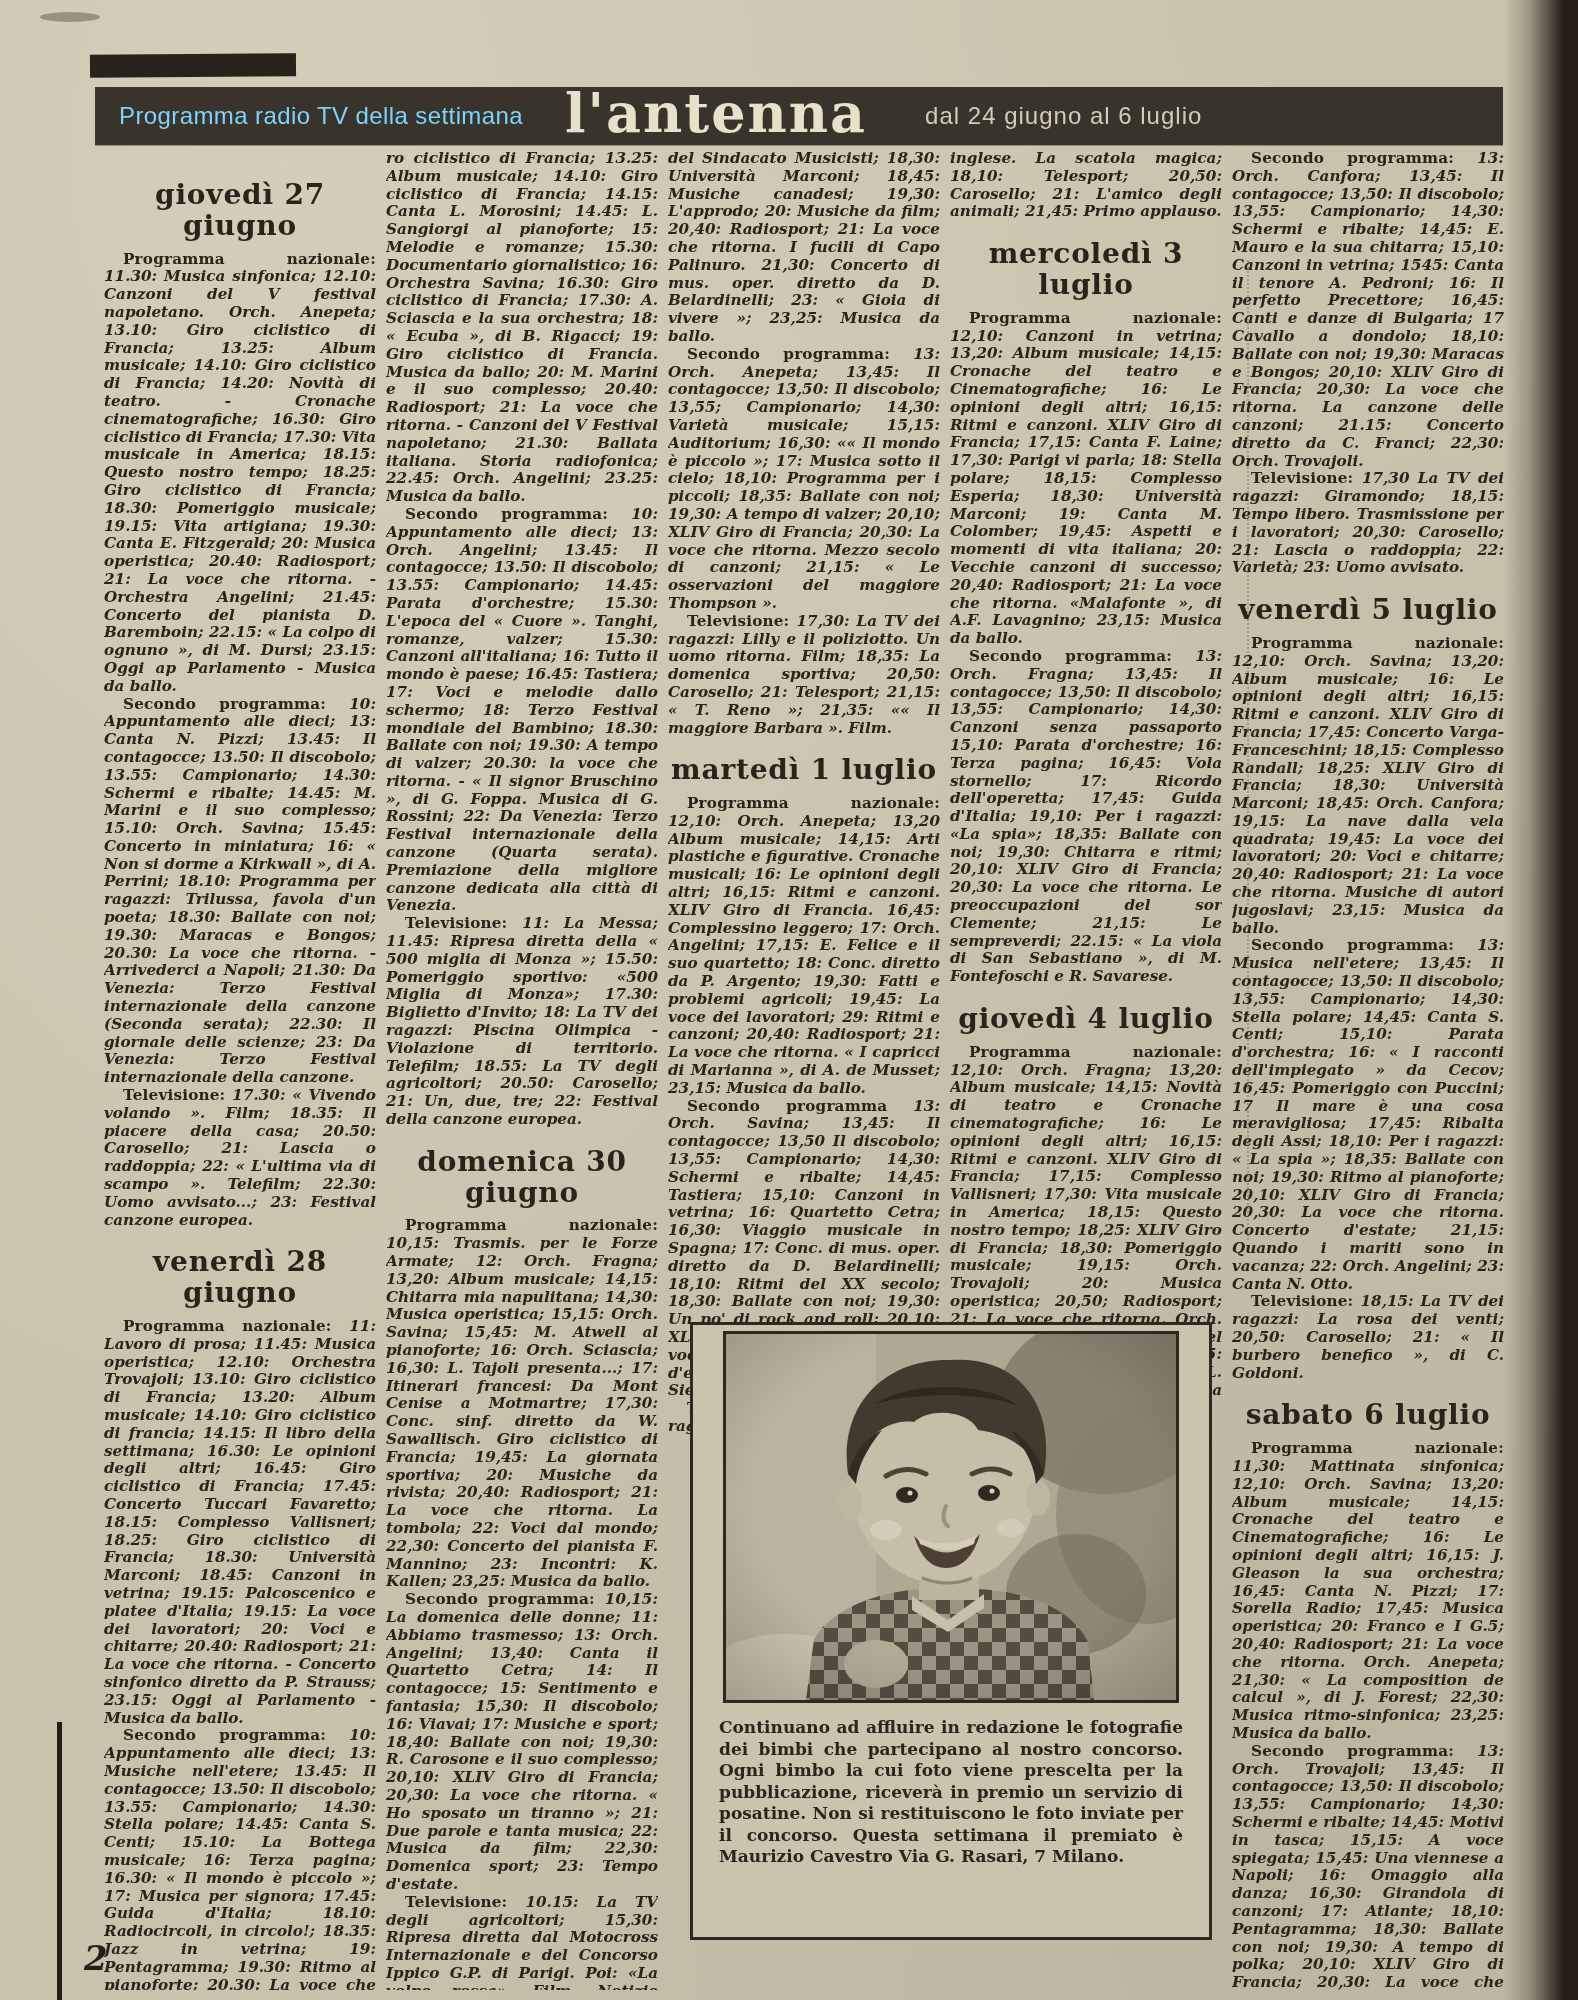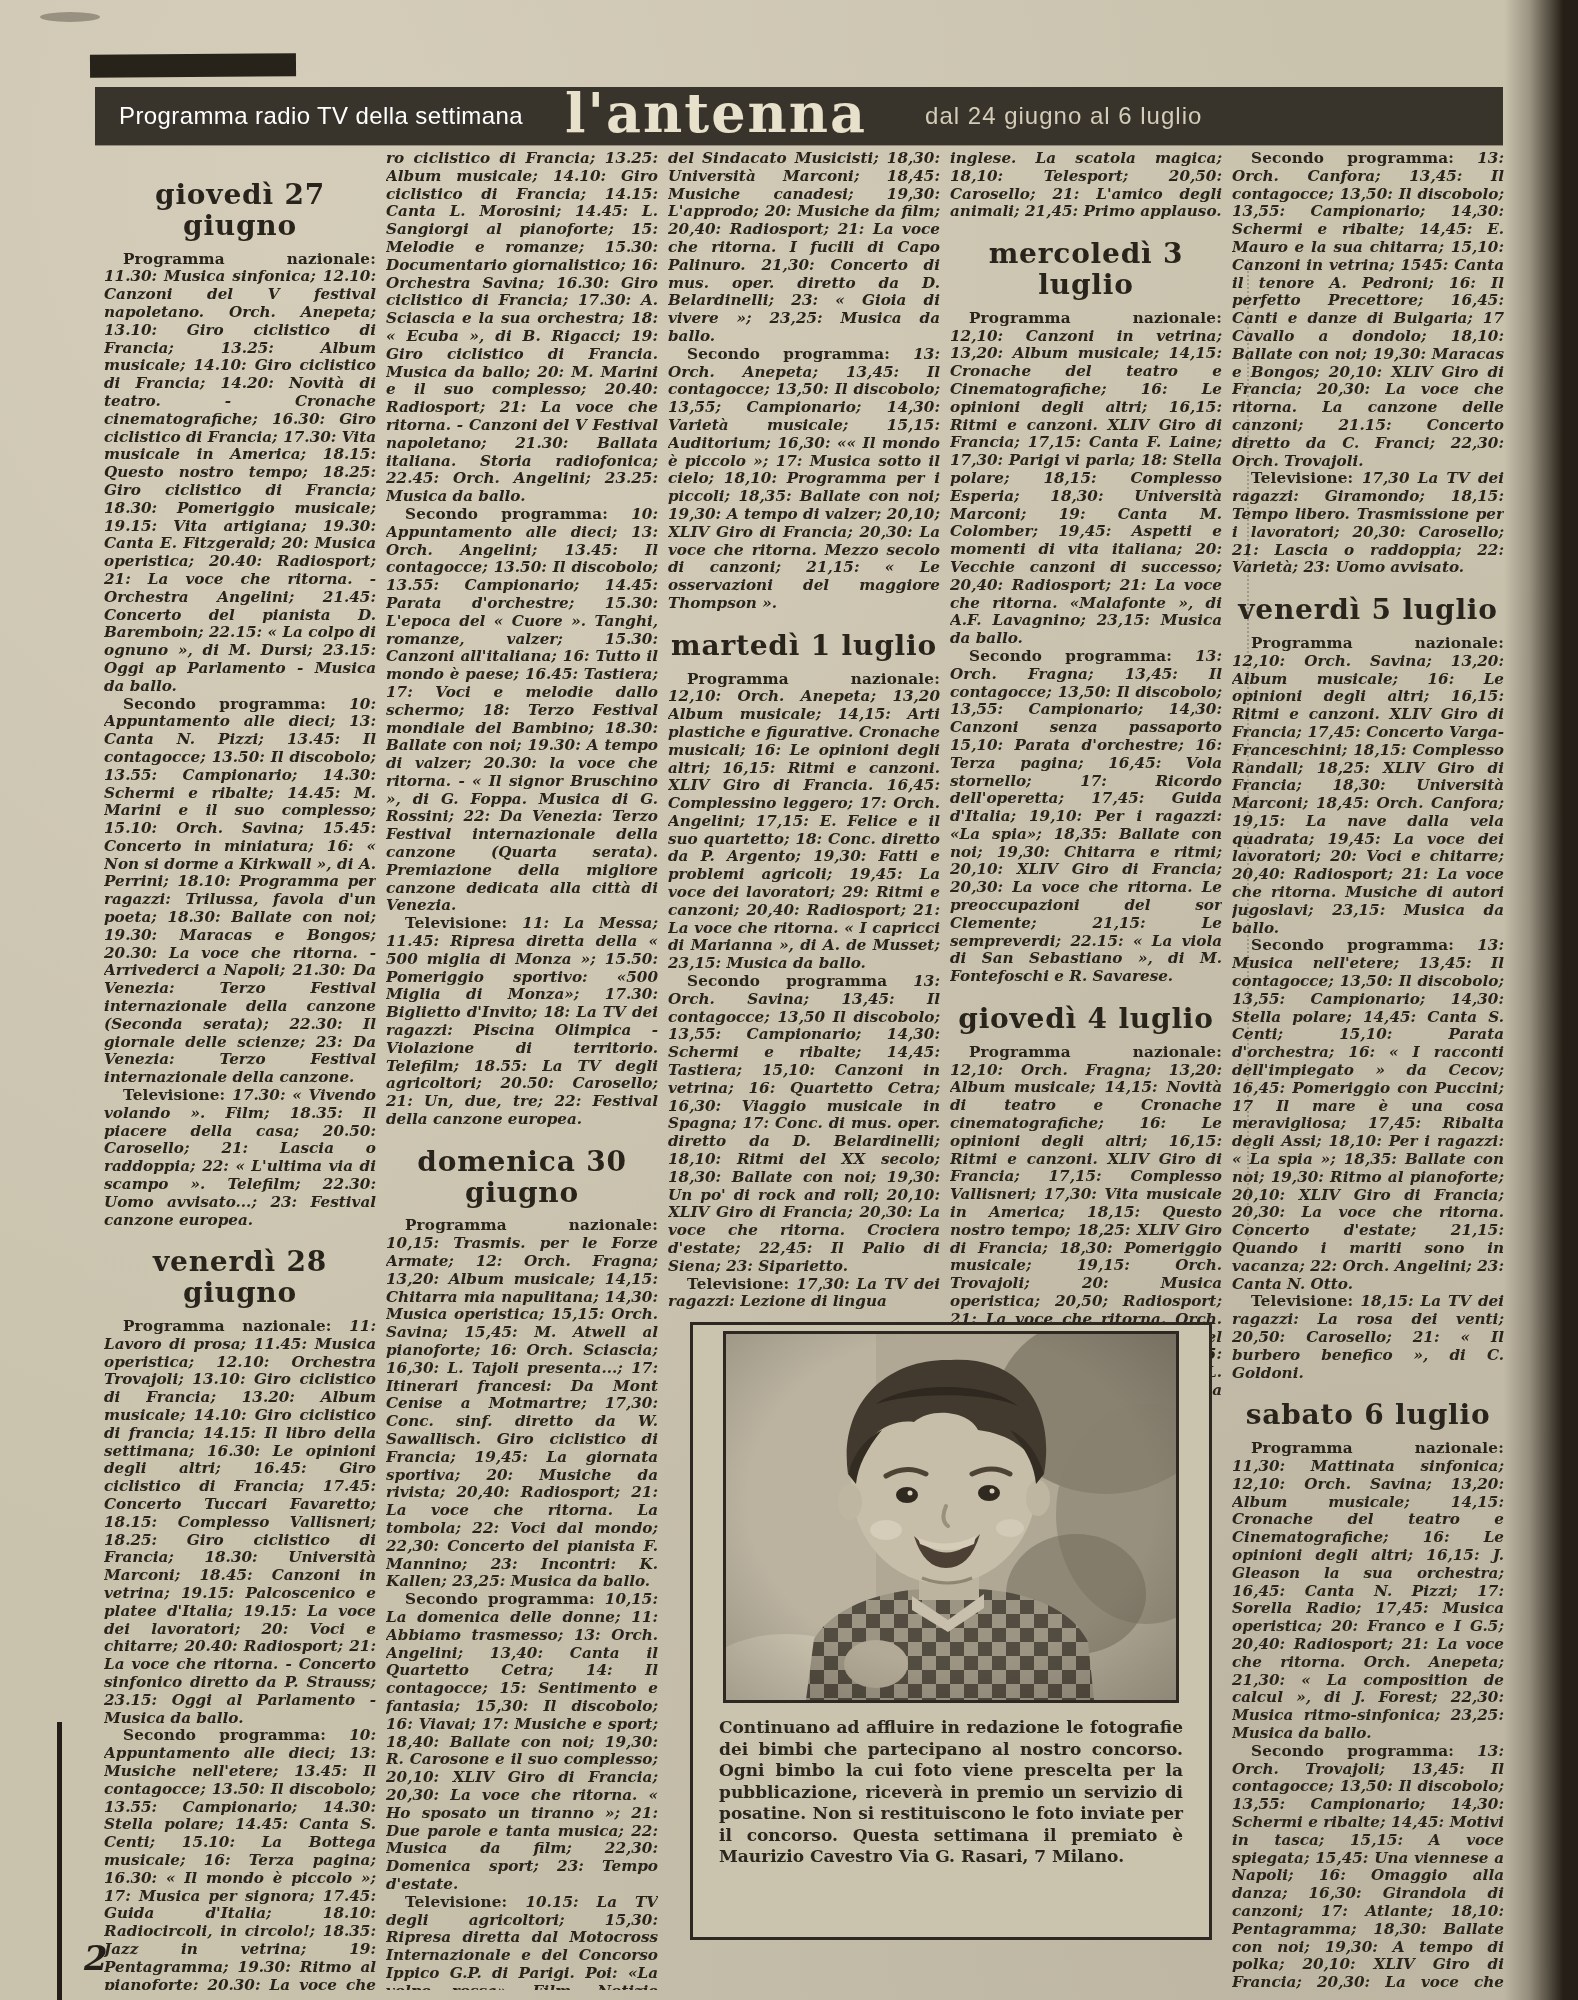--- a/index.html
+++ b/index.html
@@ -17,21 +17,21 @@
   
   .edge-right{position:absolute;right:0;top:0;width:74px;height:100%;
     background:linear-gradient(90deg, rgba(38,32,24,0) 0%, rgba(38,32,24,.28) 34%, #261f17 80%);}
   .artifact-bar{position:absolute;left:90px;top:54px;width:206px;height:23px;background:#27221a;transform:rotate(-.4deg);}
   .edge-left-line{position:absolute;left:57px;top:1722px;width:5px;height:278px;background:#221d16;}
   .corner-smudge{position:absolute;left:40px;top:12px;width:60px;height:10px;background:rgba(45,38,28,.35);border-radius:50%;}
 
   
   .masthead{position:absolute;left:95px;top:87px;width:1408px;height:58px;background:#39342b;
     display:flex;align-items:center;box-shadow:0 1px 0 rgba(0,0,0,.3);}
-  .masthead .mh-left{font-family:"Liberation Sans",sans-serif;font-size:24px;color:#ffffff;margin-left:24px;letter-spacing:.4px;}
+  .masthead .mh-left{font-family:"Liberation Sans",sans-serif;font-size:24px;color:#7dd3fc;margin-left:24px;letter-spacing:.4px;}
   .masthead .mh-brand{font-family:"DejaVu Serif",serif;font-weight:bold;font-size:54px;color:#e7e0ca;
     margin-left:42px;letter-spacing:2px;line-height:1;padding-bottom:6px;}
   .masthead .mh-right{font-family:"Liberation Sans",sans-serif;font-size:24px;color:#d3ccb8;margin-left:58px;letter-spacing:1px;}
 
   
   .columns{position:absolute;left:104px;top:150px;width:1400px;height:1840px;
     display:grid;grid-template-columns:repeat(5,272px);column-gap:10px;z-index:1;}
   .col{overflow:hidden;height:100%;text-align:justify;
     font-style:italic;font-weight:bold;font-size:15.2px;line-height:17.8px;color:#29241b;}
   .para{margin:0;text-indent:1.25em;}
@@ -83,20 +83,21 @@
         <p class="para"><span class="label">Secondo programma: </span>10: Appuntamento alle dieci; 13: Orch. Angelini; 13.45: Il contagocce; 13.50: Il discobolo; 13.55: Campionario; 14.45: Parata d'orchestre; 15.30: L'epoca del « Cuore ». Tanghi, romanze, valzer; 15.30: Canzoni all'italiana; 16: Tutto il mondo è paese; 16.45: Tastiera; 17: Voci e melodie dallo schermo; 18: Terzo Festival mondiale del Bambino; 18.30: Ballate con noi; 19.30: A tempo di valzer; 20.30: la voce che ritorna. - « Il signor Bruschino », di G. Foppa. Musica di G. Rossini; 22: Da Venezia: Terzo Festival internazionale della canzone (Quarta serata). Premiazione della migliore canzone dedicata alla città di Venezia.</p>
         <p class="para"><span class="label">Televisione: </span>11: La Messa; 11.45: Ripresa diretta della « 500 miglia di Monza »; 15.50: Pomeriggio sportivo: «500 Miglia di Monza»; 17.30: Biglietto d'Invito; 18: La TV dei ragazzi: Piscina Olimpica - Violazione di territorio. Telefilm; 18.55: La TV degli agricoltori; 20.50: Carosello; 21: Un, due, tre; 22: Festival della canzone europea.</p>
         <h3 class="day-heading">domenica 30 giugno</h3>
         <p class="para"><span class="label">Programma nazionale: </span>10,15: Trasmis. per le Forze Armate; 12: Orch. Fragna; 13,20: Album musicale; 14,15: Chitarra mia napulitana; 14,30: Musica operistica; 15,15: Orch. Savina; 15,45: M. Atwell al pianoforte; 16: Orch. Sciascia; 16,30: L. Tajoli presenta...; 17: Itinerari francesi: Da Mont Cenise a Motmartre; 17,30: Conc. sinf. diretto da W. Sawallisch. Giro ciclistico di Francia; 19,45: La giornata sportiva; 20: Musiche da rivista; 20,40: Radiosport; 21: La voce che ritorna. La tombola; 22: Voci dal mondo; 22,30: Concerto del pianista F. Mannino; 23: Incontri: K. Kallen; 23,25: Musica da ballo.</p>
         <p class="para"><span class="label">Secondo programma: </span>10,15: La domenica delle donne; 11: Abbiamo trasmesso; 13: Orch. Angelini; 13,40: Canta il Quartetto Cetra; 14: Il contagocce; 15: Sentimento e fantasia; 15,30: Il discobolo; 16: Viavai; 17: Musiche e sport; 18,40: Ballate con noi; 19,30: R. Carosone e il suo complesso; 20,10: XLIV Giro di Francia; 20,30: La voce che ritorna. « Ho sposato un tiranno »; 21: Due parole e tanta musica; 22: Musica da film; 22,30: Domenica sport; 23: Tempo d'estate.</p>
         <p class="para"><span class="label">Televisione: </span>10.15: La TV degli agricoltori; 15,30: Ripresa diretta dal Motocross Internazionale e del Concorso Ippico G.P. di Parigi. Poi: «La volpe rossa». Film. Notizie sportive; 20,50: Carosello; 21: Telematch; 22,05: Invito alla danza; 22,35: « Algeria ». Servizio di E. Altavilla ed E Milano; 22.55: Cineselezione; 23,10: La domenica sportiva.</p>
       </div>
     <div class="col">
         <p class="para cont">del Sindacato Musicisti; 18,30: Università Marconi; 18,45: Musiche canadesi; 19,30: L'approdo; 20: Musiche da film; 20,40: Radiosport; 21: La voce che ritorna. I fucili di Capo Palinuro. 21,30: Concerto di mus. oper. diretto da D. Belardinelli; 23: « Gioia di vivere »; 23,25: Musica da ballo.</p>
         <p class="para"><span class="label">Secondo programma: </span>13: Orch. Anepeta; 13,45: Il contagocce; 13,50: Il discobolo; 13,55; Campionario; 14,30: Varietà musicale; 15,15: Auditorium; 16,30: «« Il mondo è piccolo »; 17: Musica sotto il cielo; 18,10: Programma per i piccoli; 18,35: Ballate con noi; 19,30: A tempo di valzer; 20,10; XLIV Giro di Francia; 20,30: La voce che ritorna. Mezzo secolo di canzoni; 21,15: « Le osservazioni del maggiore Thompson ».</p>
+        <p class="para"><span class="label">Televisione: </span>17,30: La TV dei ragazzi: Lilly e il poliziotto. Un uomo ritorna. Film; 18,35: La domenica sportiva; 20,50: Carosello; 21: Telesport; 21,15: « T. Reno »; 21,35: «« Il maggiore Barbara ». Film.</p>
         <h3 class="day-heading">martedì 1 luglio</h3>
         <p class="para"><span class="label">Programma nazionale: </span>12,10: Orch. Anepeta; 13,20 Album musicale; 14,15: Arti plastiche e figurative. Cronache musicali; 16: Le opinioni degli altri; 16,15: Ritmi e canzoni. XLIV Giro di Francia. 16,45: Complessino leggero; 17: Orch. Angelini; 17,15: E. Felice e il suo quartetto; 18: Conc. diretto da P. Argento; 19,30: Fatti e problemi agricoli; 19,45: La voce dei lavoratori; 29: Ritmi e canzoni; 20,40: Radiosport; 21: La voce che ritorna. « I capricci di Marianna », di A. de Musset; 23,15: Musica da ballo.</p>
         <p class="para"><span class="label">Secondo programma </span>13: Orch. Savina; 13,45: Il contagocce; 13,50 Il discobolo; 13,55: Campionario; 14,30: Schermi e ribalte; 14,45: Tastiera; 15,10: Canzoni in vetrina; 16: Quartetto Cetra; 16,30: Viaggio musicale in Spagna; 17: Conc. di mus. oper. diretto da D. Belardinelli; 18,10: Ritmi del XX secolo; 18,30: Ballate con noi; 19,30: Un po' di rock and roll; 20,10: XLIV Giro di Francia; 20,30: La voce che ritorna. Crociera d'estate; 22,45: Il Palio di Siena; 23: Siparietto.</p>
         <p class="para"><span class="label">Televisione: </span>17,30: La TV dei ragazzi: Lezione di lingua</p>
       </div>
     <div class="col">
         <p class="para cont">inglese. La scatola magica; 18,10: Telesport; 20,50: Carosello; 21: L'amico degli animali; 21,45: Primo applauso.</p>
         <h3 class="day-heading">mercoledì 3 luglio</h3>
         <p class="para"><span class="label">Programma nazionale: </span>12,10: Canzoni in vetrina; 13,20: Album musicale; 14,15: Cronache del teatro e Cinematografiche; 16: Le opinioni degli altri; 16,15: Ritmi e canzoni. XLIV Giro di Francia; 17,15: Canta F. Laine; 17,30: Parigi vi parla; 18: Stella polare; 18,15: Complesso Esperia; 18,30: Università Marconi; 19: Canta M. Colomber; 19,45: Aspetti e momenti di vita italiana; 20: Vecchie canzoni di successo; 20,40: Radiosport; 21: La voce che ritorna. «Malafonte », di A.F. Lavagnino; 23,15: Musica da ballo.</p>
         <p class="para"><span class="label">Secondo programma: </span>13: Orch. Fragna; 13,45: Il contagocce; 13,50: Il discobolo; 13,55: Campionario; 14,30: Canzoni senza passaporto 15,10: Parata d'orchestre; 16: Terza pagina; 16,45: Vola stornello; 17: Ricordo dell'operetta; 17,45: Guida d'Italia; 19,10: Per i ragazzi: «La spia»; 18,35: Ballate con noi; 19,30: Chitarra e ritmi; 20,10: XLIV Giro di Francia; 20,30: La voce che ritorna. Le preoccupazioni del sor Clemente; 21,15: Le sempreverdi; 22.15: « La viola di San Sebastiano », di M. Fontefoschi e R. Savarese.</p>

